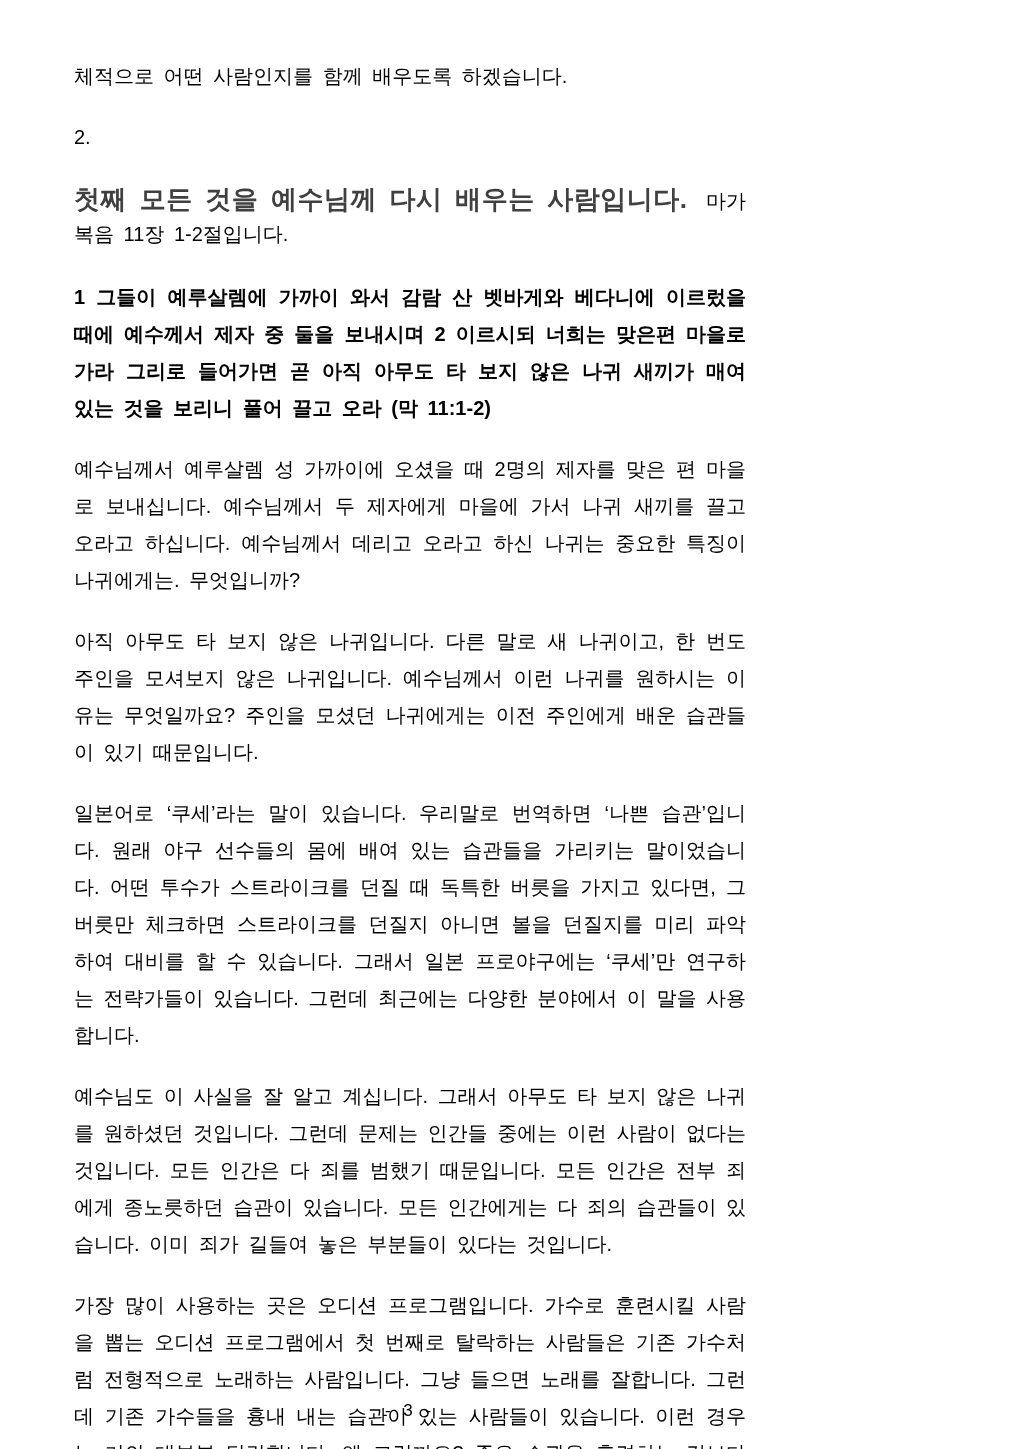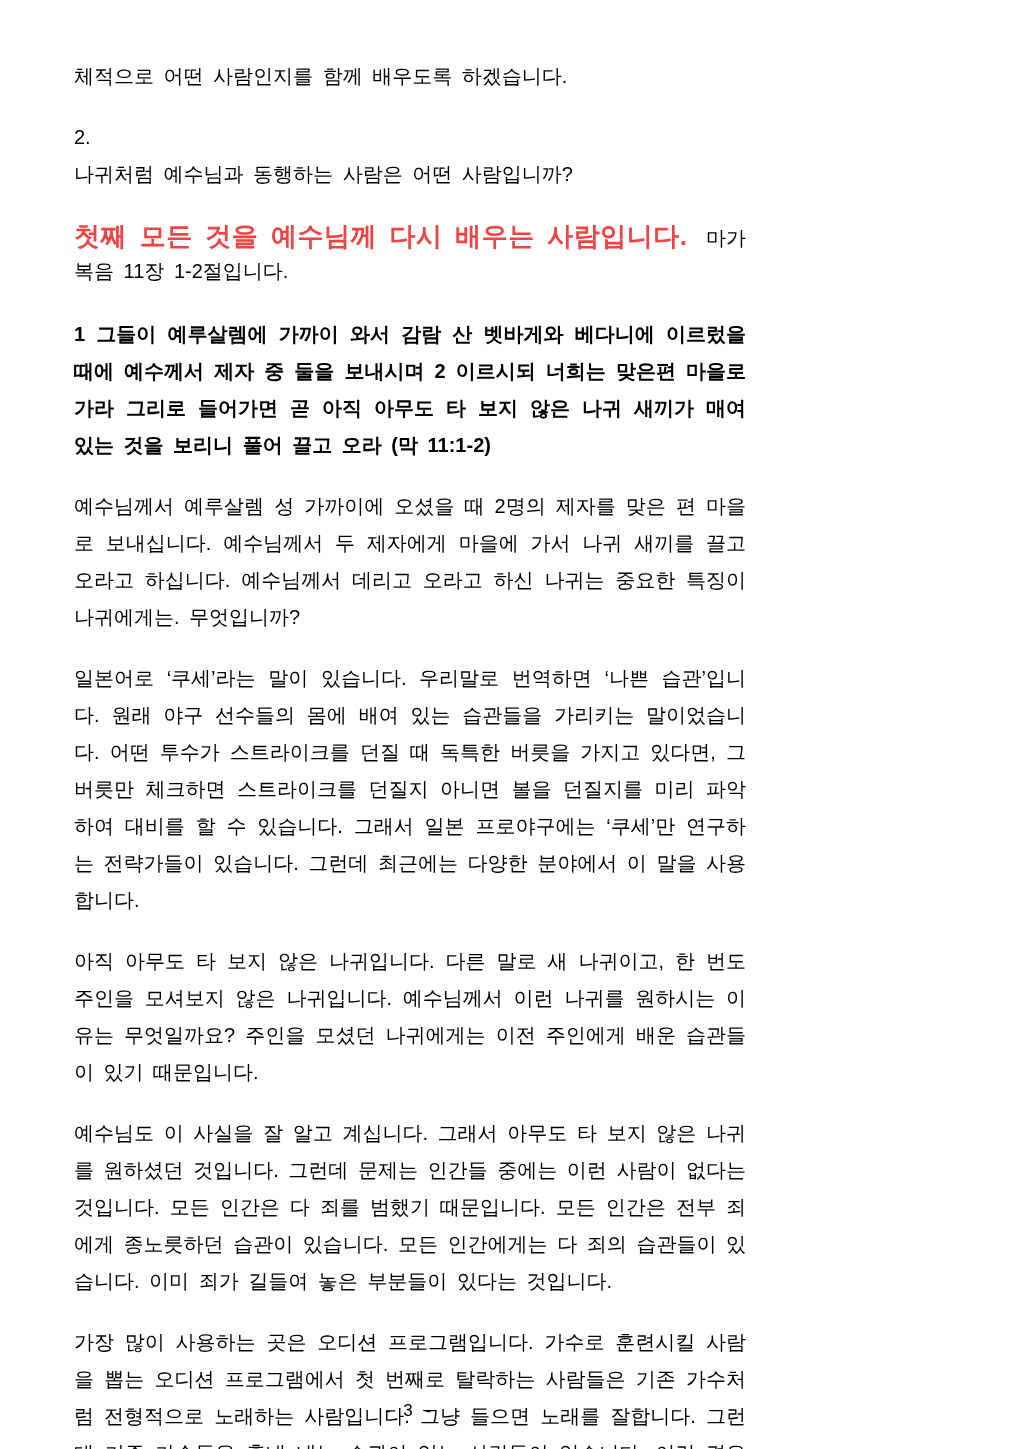--- a/index.html
+++ b/index.html
@@ -38,21 +38,21 @@
     word-spacing: 4px;
   }
   .section-block .line {
     display: block;
   }
   .heading-line {
     margin: 6px 0 30px 0;
     line-height: 1.5;
   }
   .heading-red {
-    color: #ef4444;
+    color: #404040;
     font-weight: bold;
     font-size: 26px;
     letter-spacing: 0.5px;
   }
   .heading-ref {
     color: #000000;
     font-weight: normal;
     font-size: 20px;
     margin-left: 8px;
   }
@@ -72,35 +72,34 @@
 </style>
 </head>
 <body>
 
 <div class="page">
 
   <p class="para">체적으로 어떤 사람인지를 함께 배우도록 하겠습니다.</p>
 
   <div class="section-block">
     <span class="line">2.</span>
-    <span class="line">나귀처럼 예수님과 동행하는 사람은 어떤 사람입니까?</span>
   </div>
 
   <div class="para heading-line">
     <span class="heading-red">첫째 모든 것을 예수님께 다시 배우는 사람입니다.</span>
     <span class="heading-ref">마가복음 11장 1-2절입니다.</span>
   </div>
 
   <p class="para scripture">1 그들이 예루살렘에 가까이 와서 감람 산 벳바게와 베다니에 이르렀을 때에 예수께서 제자 중 둘을 보내시며 2 이르시되 너희는 맞은편 마을로 가라 그리로 들어가면 곧 아직 아무도 타 보지 않은 나귀 새끼가 매여 있는 것을 보리니 풀어 끌고 오라 (막 11:1-2)</p>
 
   <p class="para">예수님께서 예루살렘 성 가까이에 오셨을 때 2명의 제자를 맞은 편 마을로 보내십니다. 예수님께서 두 제자에게 마을에 가서 나귀 새끼를 끌고 오라고 하십니다. 예수님께서 데리고 오라고 하신 나귀는 중요한 특징이 나귀에게는. 무엇입니까?</p>
 
+  <p class="para">아직 아무도 타 보지 않은 나귀입니다. 다른 말로 새 나귀이고, 한 번도 주인을 모셔보지 않은 나귀입니다. 예수님께서 이런 나귀를 원하시는 이유는 무엇일까요? 주인을 모셨던 나귀에게는 이전 주인에게 배운 습관들이 있기 때문입니다.</p>
+
   <p class="para">일본어로 ‘쿠세’라는 말이 있습니다. 우리말로 번역하면 ‘나쁜 습관’입니다. 원래 야구 선수들의 몸에 배여 있는 습관들을 가리키는 말이었습니다. 어떤 투수가 스트라이크를 던질 때 독특한 버릇을 가지고 있다면, 그 버릇만 체크하면 스트라이크를 던질지 아니면 볼을 던질지를 미리 파악하여 대비를 할 수 있습니다. 그래서 일본 프로야구에는 ‘쿠세’만 연구하는 전략가들이 있습니다. 그런데 최근에는 다양한 분야에서 이 말을 사용합니다.</p>
-
-  <p class="para">아직 아무도 타 보지 않은 나귀입니다. 다른 말로 새 나귀이고, 한 번도 주인을 모셔보지 않은 나귀입니다. 예수님께서 이런 나귀를 원하시는 이유는 무엇일까요? 주인을 모셨던 나귀에게는 이전 주인에게 배운 습관들이 있기 때문입니다.</p>
 
   <p class="para">예수님도 이 사실을 잘 알고 계십니다. 그래서 아무도 타 보지 않은 나귀를 원하셨던 것입니다. 그런데 문제는 인간들 중에는 이런 사람이 없다는 것입니다. 모든 인간은 다 죄를 범했기 때문입니다. 모든 인간은 전부 죄에게 종노릇하던 습관이 있습니다. 모든 인간에게는 다 죄의 습관들이 있습니다. 이미 죄가 길들여 놓은 부분들이 있다는 것입니다.</p>
 
   <p class="para">가장 많이 사용하는 곳은 오디션 프로그램입니다. 가수로 훈련시킬 사람을 뽑는 오디션 프로그램에서 첫 번째로 탈락하는 사람들은 기존 가수처럼 전형적으로 노래하는 사람입니다. 그냥 들으면 노래를 잘합니다. 그런데 기존 가수들을 흉내 내는 습관이 있는 사람들이 있습니다. 이런 경우는 거의 대부분 탈락합니다. 왜 그럴까요? 좋은 습관을 훈련하는 것보다 나쁜 습관을 버리는 것이 훨씬 더 어렵기 때문입니다. 나쁜 습관 한 가지를 버리는 것이 좋은 습관을 익히는 것보다 열배 스무 배의 노력이 더 필요하기 때문입니다.</p>
 
   <div class="page-footer">- 3 -</div>
 
 </div>
 
 </body></html>

